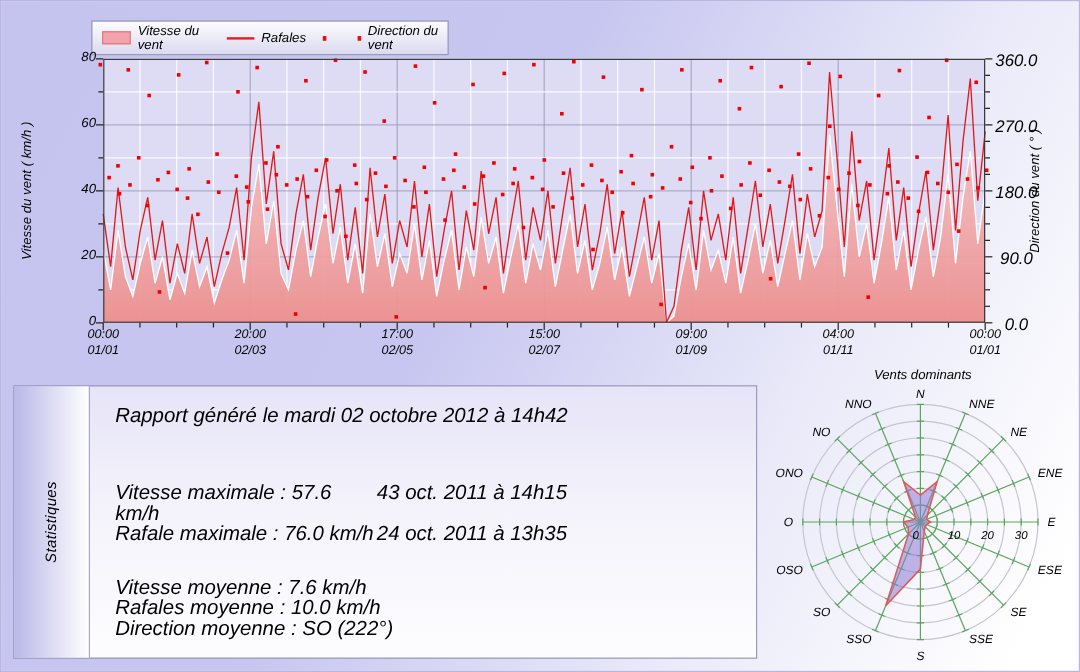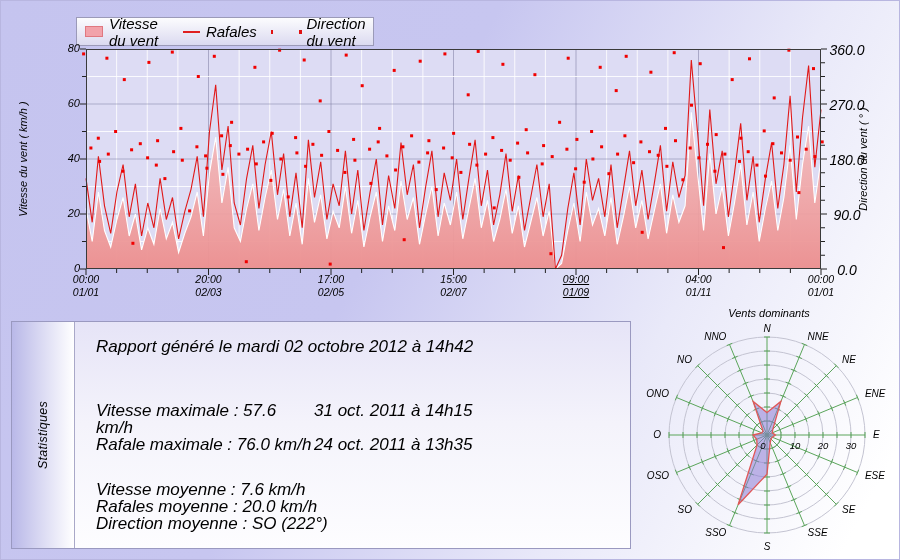--- a/index.html
+++ b/index.html
@@ -7,21 +7,21 @@
     position:relative; width:900px; height:560px; overflow:hidden;
     font-family:"Liberation Sans", sans-serif; font-style:italic; color:#000;
     background:linear-gradient(118deg,#c5c4ef 0%,#c7c6f0 42%,#e9e9f9 70%,#ffffff 95%);
     border:1px solid #b8b6e0; box-sizing:border-box;
   }
   
   .legend{
     position:absolute; left:75px; top:16px; width:298px; height:29px;
     background:linear-gradient(#fcfcfe,#dbdaf0);
     border:1px solid #9b9ab8; box-sizing:border-box;
-    display:flex; align-items:center; font-size:15px;
+    display:flex; align-items:center; font-size:11px;
   }
   .legend .swatch{width:27px;height:9px;background:#f2a2aa;border:1px solid #e07880;margin:0 6px 0 8px;}
   .legend .linesample{width:28px;height:0;border-top:2px solid #e02020;margin:0 6px 0 14px;}
   .legend .sq{width:4px;height:4px;background:#e01212;}
   .legend .sq.first{margin-left:14px;}
   .legend .sq.second{margin-left:26px;margin-right:5px;}
   .plot{
     position:absolute; left:85px; top:48px; width:735px; height:220px;
     background:#dddcf4;
   }
@@ -352,21 +352,21 @@
         <div>02/03</div>
       </div>
       <div class="xtick" style="left: 298px; top: 272px;">
         <div>17:00</div>
         <div>02/05</div>
       </div>
       <div class="xtick" style="left: 420.5px; top: 272px;">
         <div>15:00</div>
         <div>02/07</div>
       </div>
-      <div class="xtick" style="left: 543px; top: 272px; text-decoration: underline;">
+      <div class="xtick" style="left: 543px; top: 272px;">
         <div>09:00</div>
         <div>01/09</div>
       </div>
       <div class="xtick" style="left: 665.5px; top: 272px;">
         <div>04:00</div>
         <div>01/11</div>
       </div>
       <div class="xtick" style="left: 788px; top: 272px;">
         <div>00:00</div>
         <div>01/01</div>
@@ -377,27 +377,27 @@
     <div class="strip">
       <span>Statistiques</span>
     </div>
     <div class="content">
       <p class="report">Rapport généré le mardi 02 octobre 2012 à 14h42</p>
       <p class="range">
         <br>
       </p>
       <div class="maxgrid">
         <span>Vitesse maximale : 57.6 km/h</span>
-        <span>31 oct. 2011 à 14h15</span>
+        <span>43 oct. 2011 à 14h15</span>
         <span>Rafale maximale : 76.0 km/h</span>
         <span>24 oct. 2011 à 13h35</span>
       </div>
       <p class="avg">
         <span>Vitesse moyenne : 7.6 km/h</span><br>
-        <span>Rafales moyenne : 20.0 km/h</span><br>
+        <span>Rafales moyenne : 10.0 km/h</span><br>
         <span>Direction moyenne : SO (222°)</span>
       </p>
     </div>
   </div>
 
   <div class="rose-title">Vents dominants</div>
   <div class="rose">
     <svg id="rose-svg" width="260" height="236">
         <circle cx="128" cy="116" r="14" fill="none" stroke="#c4c4d2" stroke-width="1"></circle>
         <circle cx="128" cy="116" r="28" fill="none" stroke="#c4c4d2" stroke-width="1"></circle>

